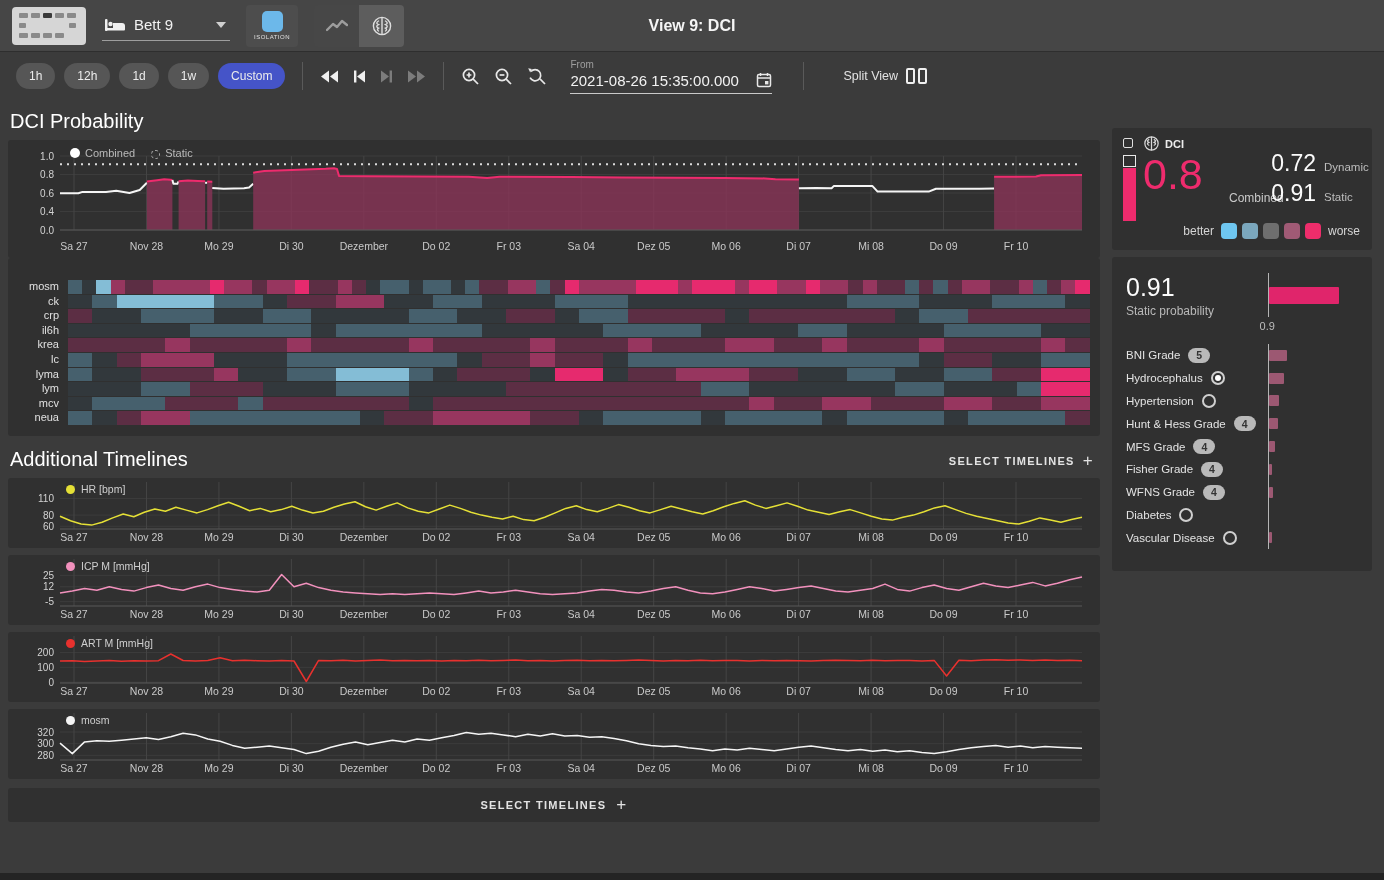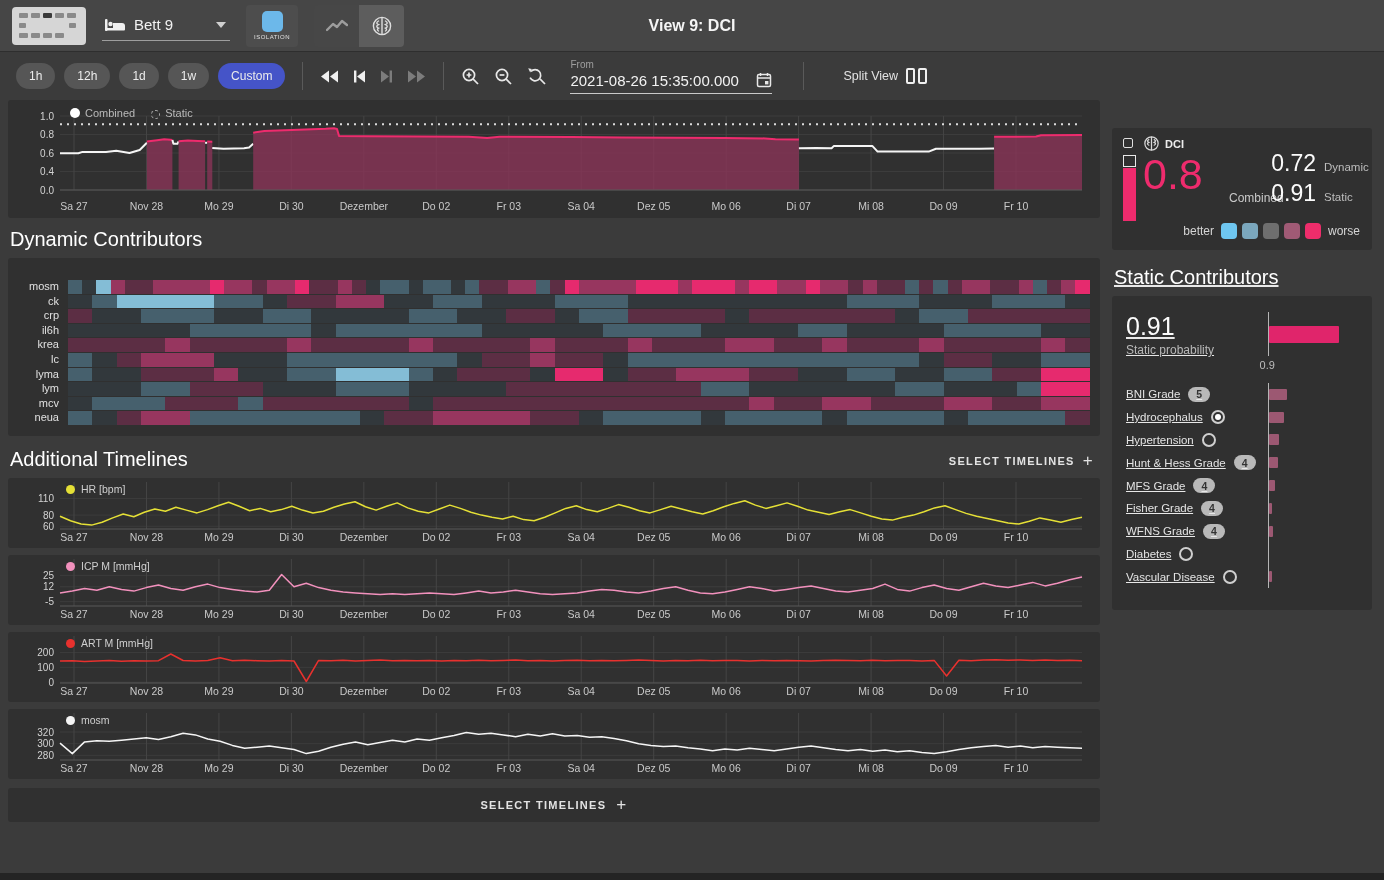--- a/index.html
+++ b/index.html
@@ -67,21 +67,21 @@
     letter-spacing:1.3px; color:#e3e3e3; cursor:pointer; padding-right:6px; }
   .plus { font-size:17px; font-weight:400; }
   .tl-panel { height:70px; position:relative; margin-bottom:7px; }
   .tl-legend { position:absolute; left:58px; top:5px; display:flex; align-items:center; gap:6px;
     font-size:10.5px; color:#cfcfcf; z-index:2; }
   .tl-dot { width:9px; height:9px; border-radius:50%; background:#fff; }
   .bottom-select { height:34px; display:flex; align-items:center; justify-content:center; gap:10px;
     font-size:11px; font-weight:700; letter-spacing:1.3px; color:#e3e3e3; cursor:pointer; margin-top:9px; }
 
   
-  .right { padding-top:28px;text-decoration:underline; }
+  .right { padding-top:28px; }
   .gauge { height:122px; position:relative; }
   .g-check { position:absolute; left:11px; top:10px; width:10px; height:10px;
     border:1.5px solid #e0e0e0; border-radius:2px; }
   .g-brain { position:absolute; left:31px; top:7px; }
   .g-dci { position:absolute; left:53px; top:10px; font-size:11px; font-weight:700; color:#ededed; }
   .g-bar { position:absolute; left:11px; top:27px; width:13px; }
   .g-bar-empty { height:12px; border:1.5px solid #e8e8e8; margin-bottom:1px; }
   .g-bar-fill { height:53px; background:#ee2b6d; }
   .g-big { position:absolute; left:31px; top:22px; font-size:43px; color:#ee2b6d; }
   .g-comb { position:absolute; left:117px; top:63px; font-size:12px; color:#c9c9c9; }
@@ -276,20 +276,21 @@
     <span class="slbl">Split View</span>
     <span class="split-icon">
         <i></i>
         <i></i>
       </span>
   </div>
 </div>
 
 <div class="main">
   <div class="left">
+    <h2 class="section">DCI Probability</h2>
     <div class="panel dci-panel">
       <div class="chart-legend">
         <span><span class="dotc"></span><span>Combined</span></span>
         <span><span class="dotd"></span><span>Static</span></span>
       </div>
       <div id="chart-dci"><svg viewBox="0 0 1084 114" width="1084" height="114">
             <line x1="52" y1="16" x2="1074" y2="16" stroke="#3c3c3c"></line>
             <text x="46" y="19.5" fill="#d2d2d2" font-size="10" text-anchor="end">1.0</text>
             <line x1="52" y1="34.49999999999999" x2="1074" y2="34.49999999999999" stroke="#3c3c3c"></line>
             <text x="46" y="37.99999999999999" fill="#d2d2d2" font-size="10" text-anchor="end">0.8</text>
@@ -340,21 +341,20 @@
             <polyline points="204.3,47.9 215.5,48.8 236.0,48.2 241.1,47.5 245.2,43.8" fill="none" stroke="#f5f5f5" stroke-width="2" stroke-linejoin="round"></polyline>
             <polygon points="245.2,90 245.2,32.7 256.4,31.0 276.8,30.3 297.3,29.4 317.7,28.8 325.9,28.2 329.0,29.0 331.0,35.9 358.6,36.2 409.7,36.5 460.8,36.8 479.2,38.0 491.5,36.8 563.0,37.1 614.1,37.5 665.2,37.7 716.3,38.0 757.2,38.4 767.4,39.3 790.9,39.6 790.9,90" fill="#8a3457" opacity="0.8"></polygon>
             <polyline points="245.2,32.7 256.4,31.0 276.8,30.3 297.3,29.4 317.7,28.8 325.9,28.2 329.0,29.0 331.0,35.9 358.6,36.2 409.7,36.5 460.8,36.8 479.2,38.0 491.5,36.8 563.0,37.1 614.1,37.5 665.2,37.7 716.3,38.0 757.2,38.4 767.4,39.3 790.9,39.6" fill="none" stroke="#ee2b6d" stroke-width="2" stroke-linejoin="round"></polyline>
             <polyline points="790.9,48.2 808.3,47.9 823.6,48.2 825.7,46.1 864.5,46.1 869.6,51.6 920.7,51.6 927.9,48.8 971.8,48.8 986.1,48.6" fill="none" stroke="#f5f5f5" stroke-width="2" stroke-linejoin="round"></polyline>
             <polygon points="986.1,90 986.1,36.8 1028.0,36.5 1033.1,35.2 1074.0,35.0 1074.0,90" fill="#8a3457" opacity="0.8"></polygon>
             <polyline points="986.1,36.8 1028.0,36.5 1033.1,35.2 1074.0,35.0" fill="none" stroke="#ee2b6d" stroke-width="2" stroke-linejoin="round"></polyline>
             <line x1="52" y1="90" x2="1074" y2="90" stroke="#585858"></line>
           </svg></div>
     </div>
 
-    <h2 class="section">Dynamic Contributors</h2>
     <div class="panel heatmap-panel" id="heatmap">
         <div class="hm-row">
           <div class="hm-label">mosm</div>
           <div class="hm-cells">
             <i style="background: rgb(70, 96, 109);"></i>
             <i style="background: rgb(50, 56, 60);"></i>
             <i style="background: rgb(132, 189, 214);"></i>
             <i style="background: rgb(151, 54, 95);"></i>
             <i style="background: rgb(92, 46, 68);"></i>
             <i style="background: rgb(92, 46, 68);"></i>
@@ -1081,21 +1081,20 @@
             <i style="background: rgb(110, 198, 240);"></i>
             <i style="background: rgb(123, 167, 189);"></i>
             <i style="background: rgb(110, 110, 110);"></i>
             <i style="background: rgb(160, 90, 117);"></i>
             <i style="background: rgb(238, 45, 107);"></i>
           </span>
         <span class="t">worse</span>
       </div>
     </div>
 
-    <h2 class="section" style="margin-top:16px">Static Contributors</h2>
     <div class="panel static-panel">
       <div class="sp-top">
         <div class="sp-topleft">
           <div class="sp-val">0.91</div>
           <div class="sp-lbl">Static probability</div>
         </div>
         <div class="sp-zone sp-bigzone">
           <div class="sp-bigbar" id="sp-bigbar" style="width: 77%; background: rgb(224, 37, 107);"></div>
         </div>
       </div>

